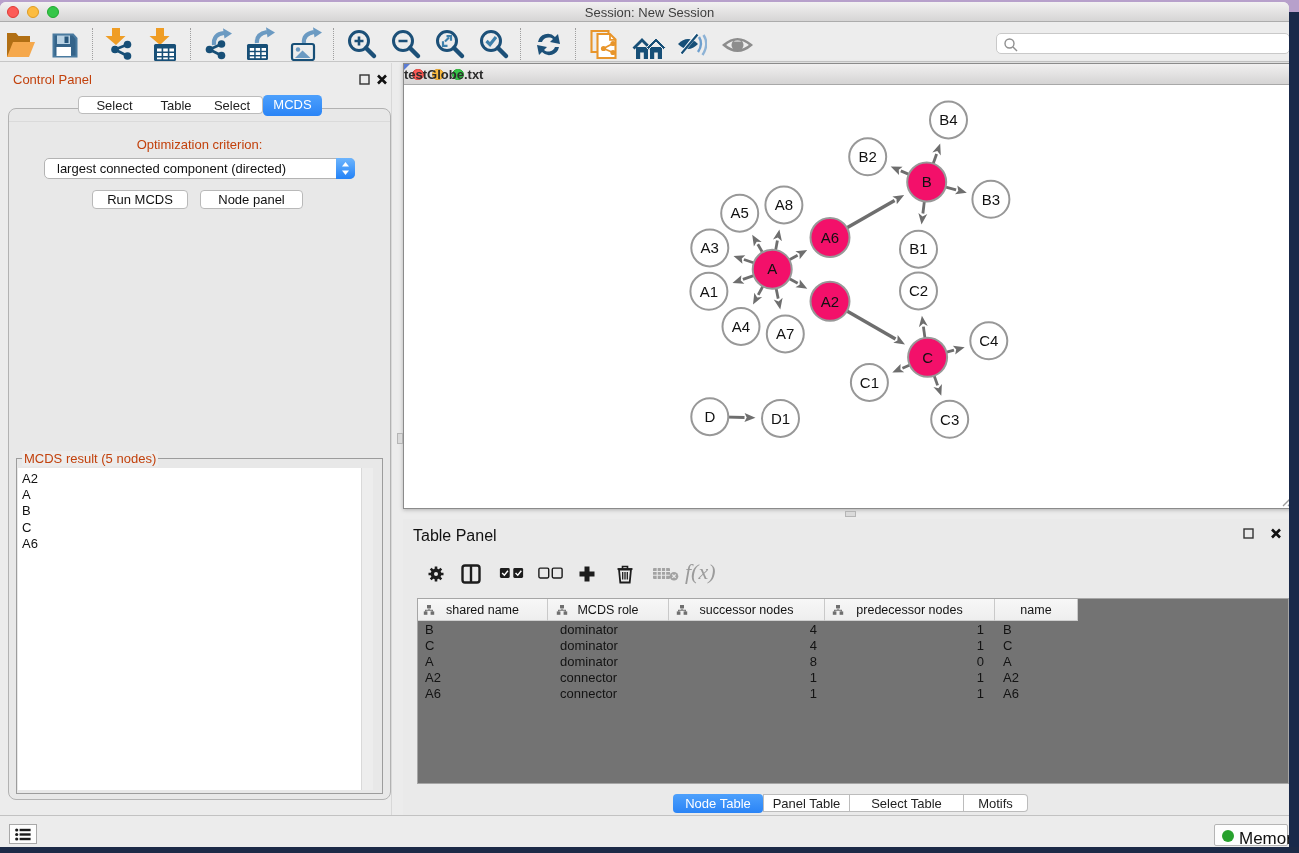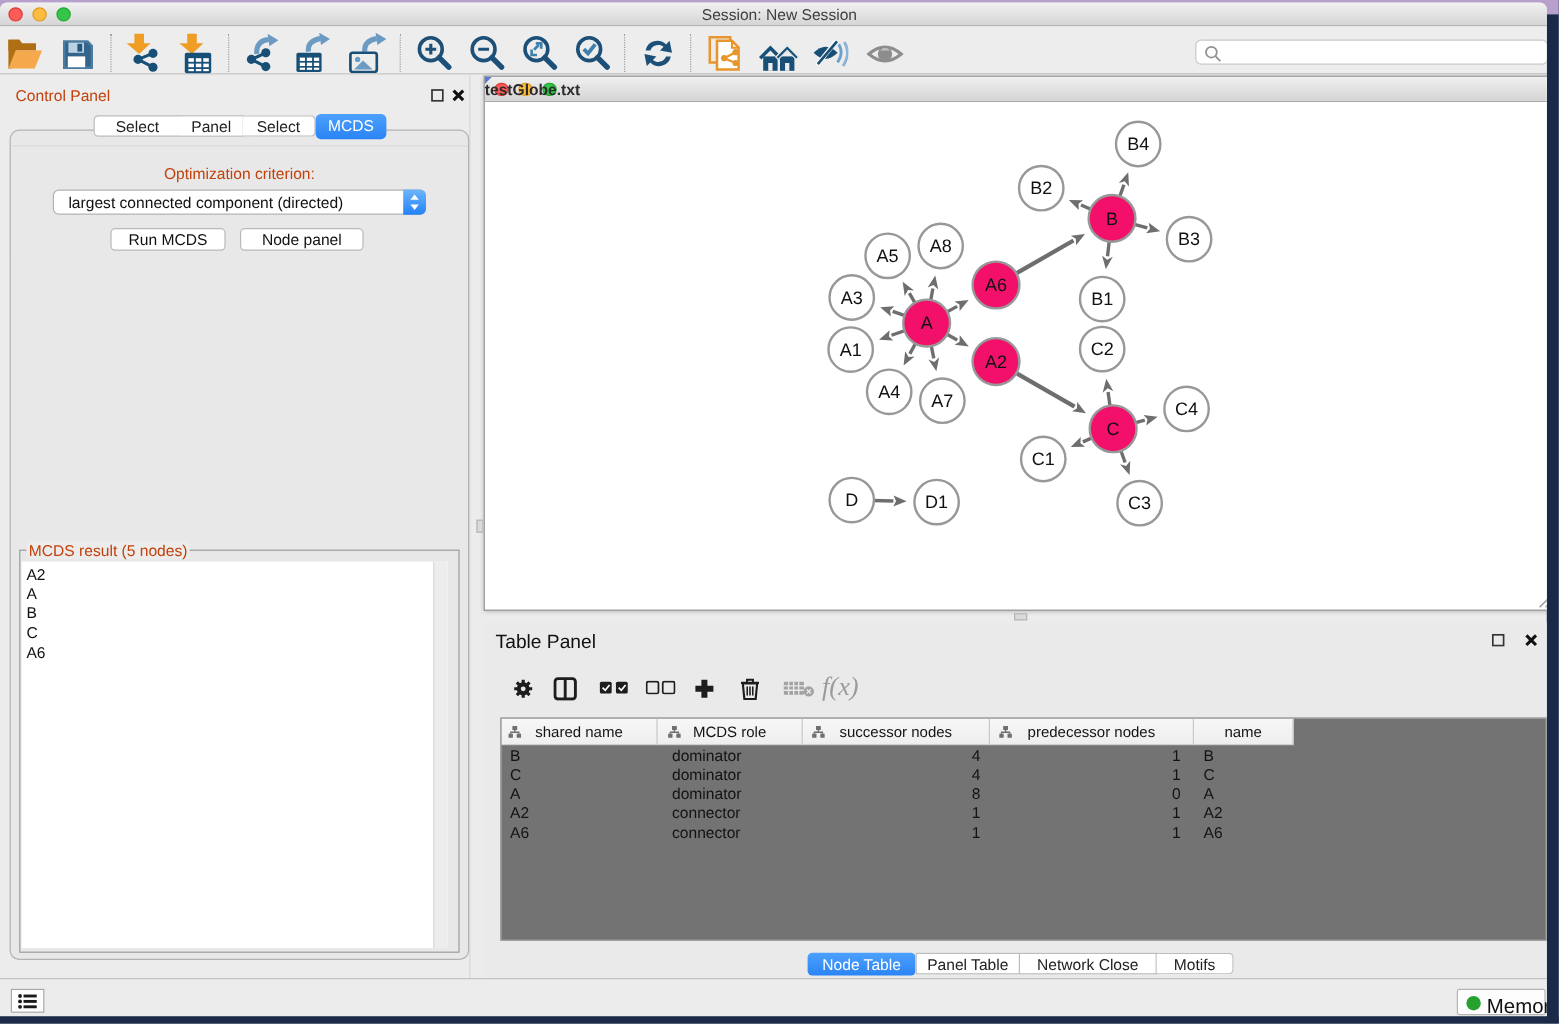--- a/index.html
+++ b/index.html
@@ -211,21 +211,21 @@
 
 <div class="abs" id="cpanel"></div>
 <div class="abs ftit" style="left:13px;top:70px">Control Panel</div>
 <svg class="abs" style="left:359px;top:72px" width="30" height="11" viewBox="0 0 30 11">
  <rect x="1" y="1" width="9" height="9" fill="none" stroke="#333" stroke-width="1.4"></rect>
  <path d="M19 1.5 L27 9.5 M27 1.5 L19 9.5" stroke="#111" stroke-width="2.6"></path>
 </svg>
 <div class="abs" id="mcdsbox"></div>
 <div class="abs" style="left:9px;top:119px;width:381px;height:1px;background:#dadada"></div>
 <div class="abs tab" style="left:78px;width:73px;border-radius:4px 0 0 4px">Select</div>
-<div class="abs tab" style="left:150px;width:53px;border-left:0">Panel</div>
+<div class="abs tab" style="left:150px;width:53px;border-left:0">Table</div>
 <div class="abs tab" style="left:202px;width:61px;border-left:0;border-radius:0 4px 4px 0">Select</div>
 <div class="abs tab" style="left:263px;top:93px;width:59px;height:21px;line-height:20px;border:0;border-radius:4.5px;background:linear-gradient(#4da0fc,#2a84f6);color:#fff">MCDS</div>
 <div class="abs" id="dropdown"><span style="padding-left:12px">largest connected component (directed)</span>
  <div class="abs" id="stepper"><svg width="19" height="21" viewBox="0 0 19 21">
           <path d="M9.5 4 L13 8.5 H6 Z" fill="#fff"></path>
           <path d="M9.5 17 L13 12.5 H6 Z" fill="#fff"></path>
         </svg></div>
 </div>
 <div class="abs ftit" style="left:8px;top:135px;width:383px;text-align:center">Optimization criterion:</div>
 <div class="abs btn" style="left:92px;top:188px;width:96px;height:19px;line-height:18px">Run MCDS</div>
@@ -453,21 +453,21 @@
         <div class="abs trow" style="top:87px">
           <span class="tc" style="left:7px">A6</span>
           <span class="tc" style="left:142px">connector</span>
           <span class="tc" style="left:385px;width:14px;text-align:right">1</span>
           <span class="tc" style="left:552px;width:14px;text-align:right">1</span>
           <span class="tc" style="left:585px">A6</span>
         </div>
  </div>
  <div class="abs btab" style="left:270px;width:90px;border:0;height:19px;line-height:19px;top:275px;border-radius:4px;background:linear-gradient(#4da0fc,#2a84f6);color:#fff">Node Table</div>
  <div class="abs btab" style="left:360px;top:275px;width:87px;border-radius:0 0 0 0">Panel Table</div>
- <div class="abs btab" style="left:447px;top:275px;width:114px;border-left:0">Network Close</div>
+ <div class="abs btab" style="left:447px;top:275px;width:114px;border-left:0">Select Table</div>
  <div class="abs btab" style="left:561px;top:275px;width:64px;border-left:0;border-radius:0 4px 4px 0">Motifs</div>
 </div>
 
 <div class="abs" id="statusbar"></div>
 <div class="abs" style="left:9px;top:822px;width:28px;height:20px;background:#fdfdfd;border:1px solid #a8a8a8">
  <svg width="16" height="13" viewBox="0 0 16 13" style="position:absolute;left:5px;top:2.5px">
   <g fill="#1a1a1a">
           <circle cx="1.7" cy="2" r="1.6"></circle>
           <circle cx="1.7" cy="6.5" r="1.6"></circle>
           <circle cx="1.7" cy="11" r="1.6"></circle>

